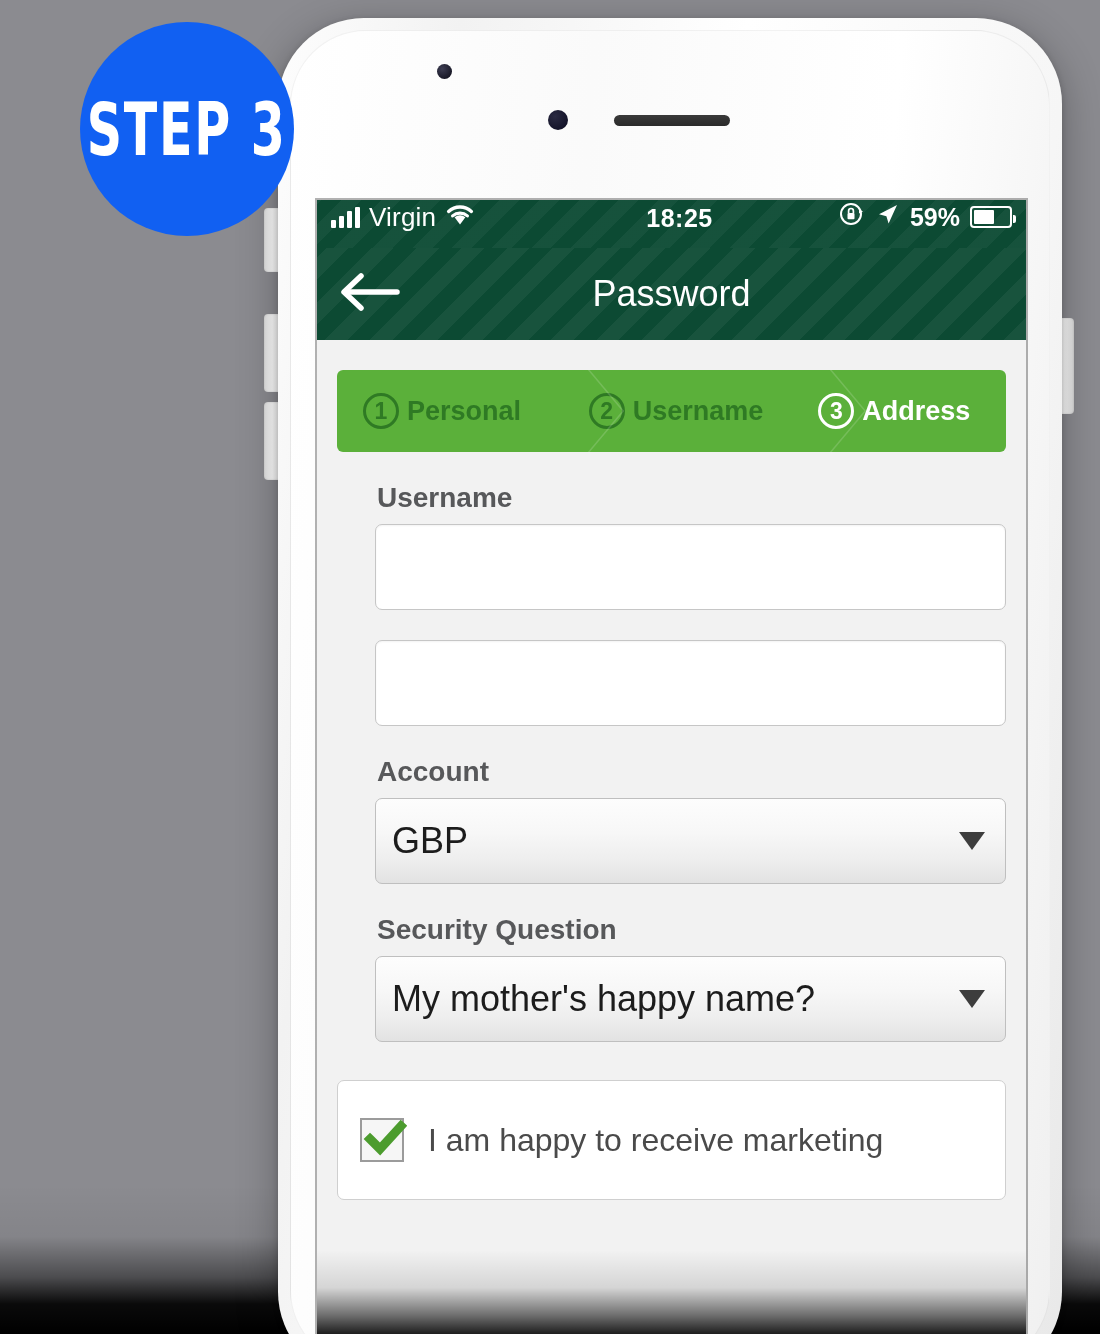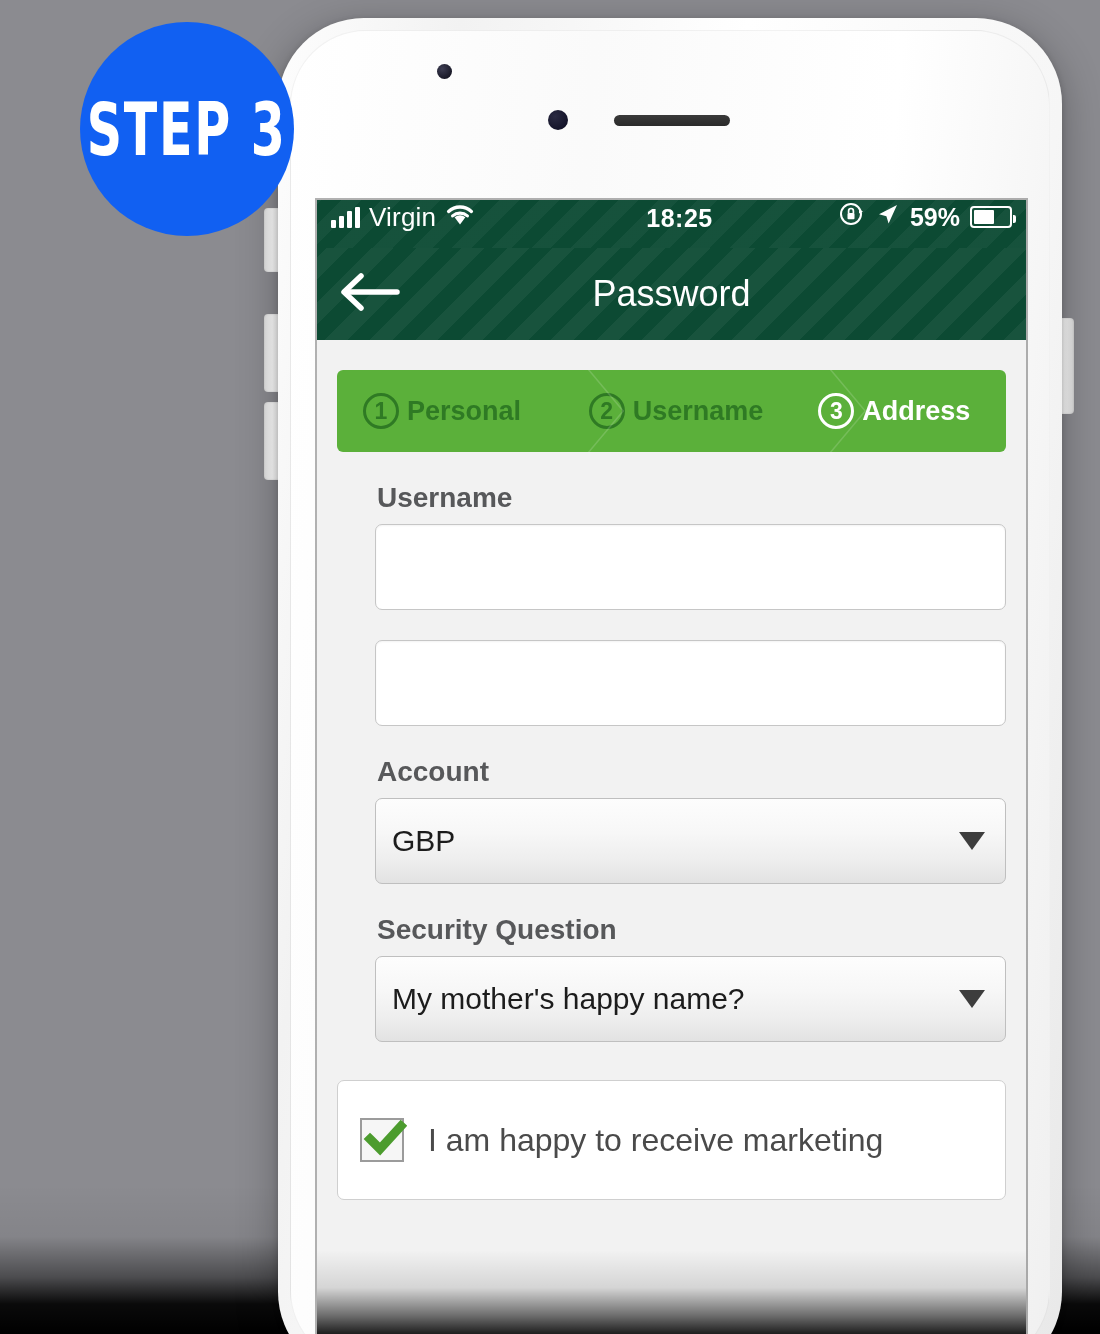--- a/index.html
+++ b/index.html
@@ -229,21 +229,21 @@
   .select-wrap {
     position: relative;
     width: 100%; height: 86px;
     background: linear-gradient(to bottom,#fdfdfd 0%,#f7f7f7 40%,#eeeeee 72%,#e2e2e2 100%);
     border: 1px solid #bfbfbf;
     border-radius: 7px;
     display: flex; align-items: center;
     padding: 0 16px;
     cursor: pointer;
   }
-  .select-value { font-size: 30px; color: #1c1c1c; }
+  .select-value { font-size: 36px; color: #1c1c1c; }
   .select-arrow {
     position: absolute; right: 20px; top: 50%; transform: translateY(-50%);
     width: 0; height: 0;
     border-left: 13px solid transparent;
     border-right: 13px solid transparent;
     border-top: 18px solid #3d3d3d;
   }
 
   
   #marketing-panel {

